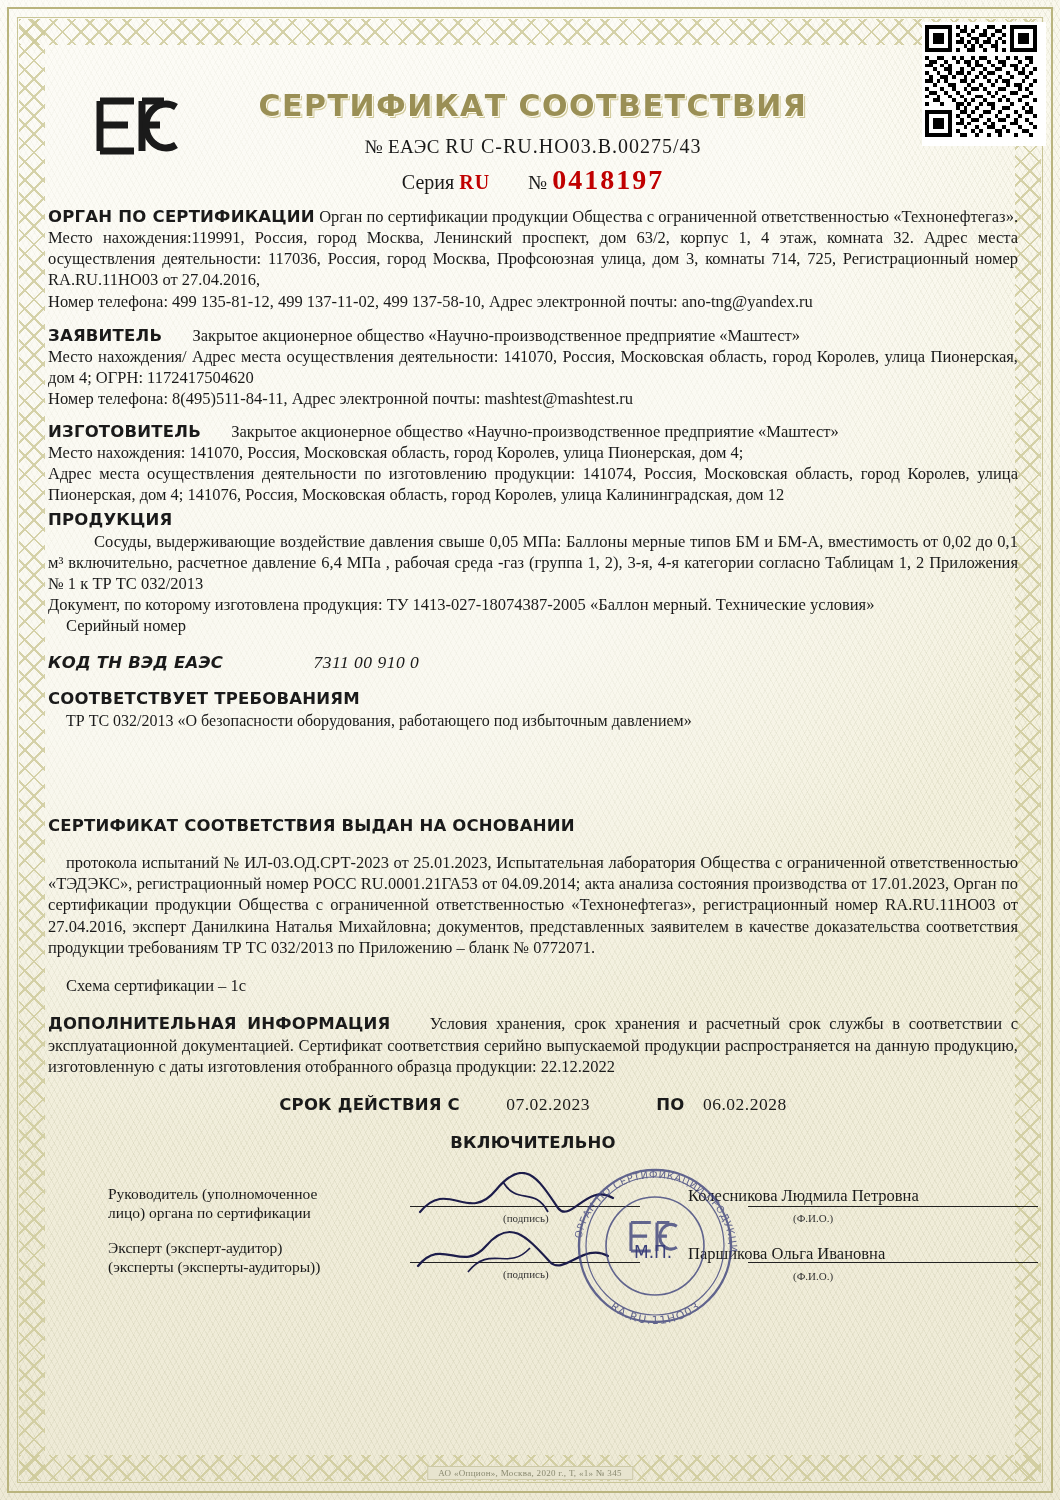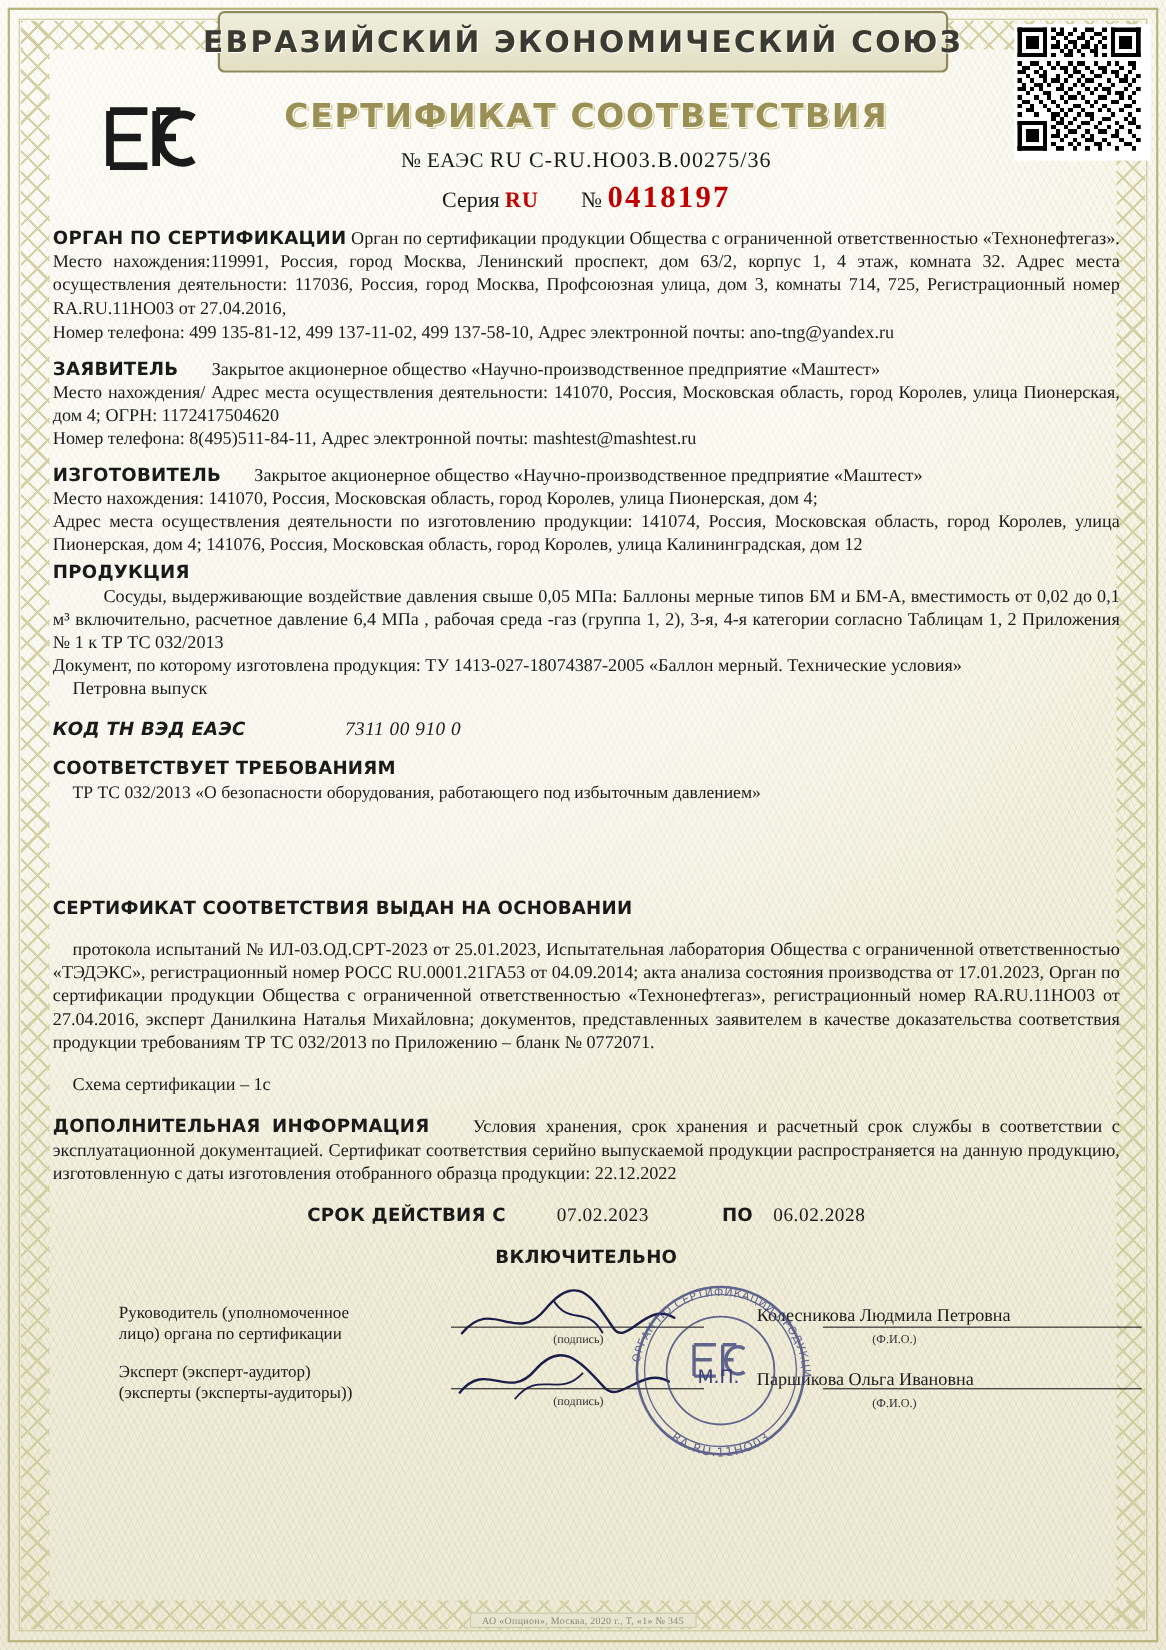--- a/index.html
+++ b/index.html
@@ -171,23 +171,20 @@
 
 <div class="page">
 
   <div class="border-outer"></div>
   <div class="border-inner"></div>
   <div class="zigzag top"></div>
   <div class="zigzag bottom"></div>
   <div class="side left"></div>
   <div class="side right"></div>
 
-  <div class="banner">
-    <span class="txt">ЕВРАЗИЙСКИЙ ЭКОНОМИЧЕСКИЙ СОЮЗ</span>
-  </div>
 
   <div class="eac">
     <svg width="92" height="62" viewBox="0 0 92 62">
       <g fill="none" stroke="#1a1a1a" stroke-width="7">
         <path d="M10 6 H44 M10 30 H38 M10 56 H44 M10 6 V56"></path>
         <path d="M52 6 L52 56 M52 6 L74 6 M52 30 L70 30"></path>
         <path d="M86 12 A20 22 0 1 0 86 50"></path>
       </g>
     </svg>
   </div>
@@ -413,21 +410,21 @@
       </g>
     </svg>
   </div>
 
   <div class="content">
 
     <div class="title">СЕРТИФИКАТ СООТВЕТСТВИЯ</div>
 
     <div class="numline">
       <span class="lbl">№ ЕАЭС</span>
-      <span class="val">RU C-RU.HO03.B.00275/36</span>
+      <span class="val">RU C-RU.HO03.B.00275/43</span>
     </div>
 
     <div class="serialline">
       <span>Серия</span>
       <span class="ru">RU</span>
       <span style="display:inline-block;width:28px"></span>
       <span>№</span>
       <span class="snum">0418197</span>
     </div>
 
@@ -450,21 +447,21 @@
         <span class="tab"></span>
         <span>Закрытое акционерное общество «Научно-производственное предприятие  «Маштест»</span></p>
       <p class="just">Место нахождения: 141070, Россия, Московская область, город Королев, улица Пионерская, дом 4;</p>
       <p class="just">Адрес места осуществления деятельности по изготовлению продукции: 141074, Россия, Московская область, город Королев, улица Пионерская, дом 4; 141076, Россия, Московская область, город Королев, улица Калининградская, дом 12</p>
     </div>
 
     <div class="sec" style="margin-top:4px">
       <p><span class="hd">ПРОДУКЦИЯ</span></p>
       <p class="just" style="text-indent:46px">Сосуды, выдерживающие воздействие давления свыше 0,05 МПа: Баллоны мерные типов БМ и БМ-А, вместимость  от 0,02 до 0,1 м³ включительно, расчетное давление 6,4 МПа , рабочая среда -газ  (группа 1, 2), 3-я, 4-я категории согласно Таблицам 1, 2 Приложения № 1 к ТР ТС 032/2013</p>
       <p class="just">Документ, по которому изготовлена продукция: ТУ 1413-027-18074387-2005 «Баллон мерный. Технические условия»</p>
-      <p style="text-indent:18px">Петровна выпуск</p>
+      <p style="text-indent:18px">Серийный номер</p>
     </div>
 
     <div class="kod">
       <span class="hd">КОД ТН ВЭД ЕАЭС</span>
       <span class="v">7311 00 910 0</span>
     </div>
 
     <div class="sootv">
       <div class="hd">СООТВЕТСТВУЕТ ТРЕБОВАНИЯМ</div>
       <div class="body" style="margin-left:18px">ТР ТС 032/2013 «О безопасности оборудования, работающего под избыточным давлением»</div>

